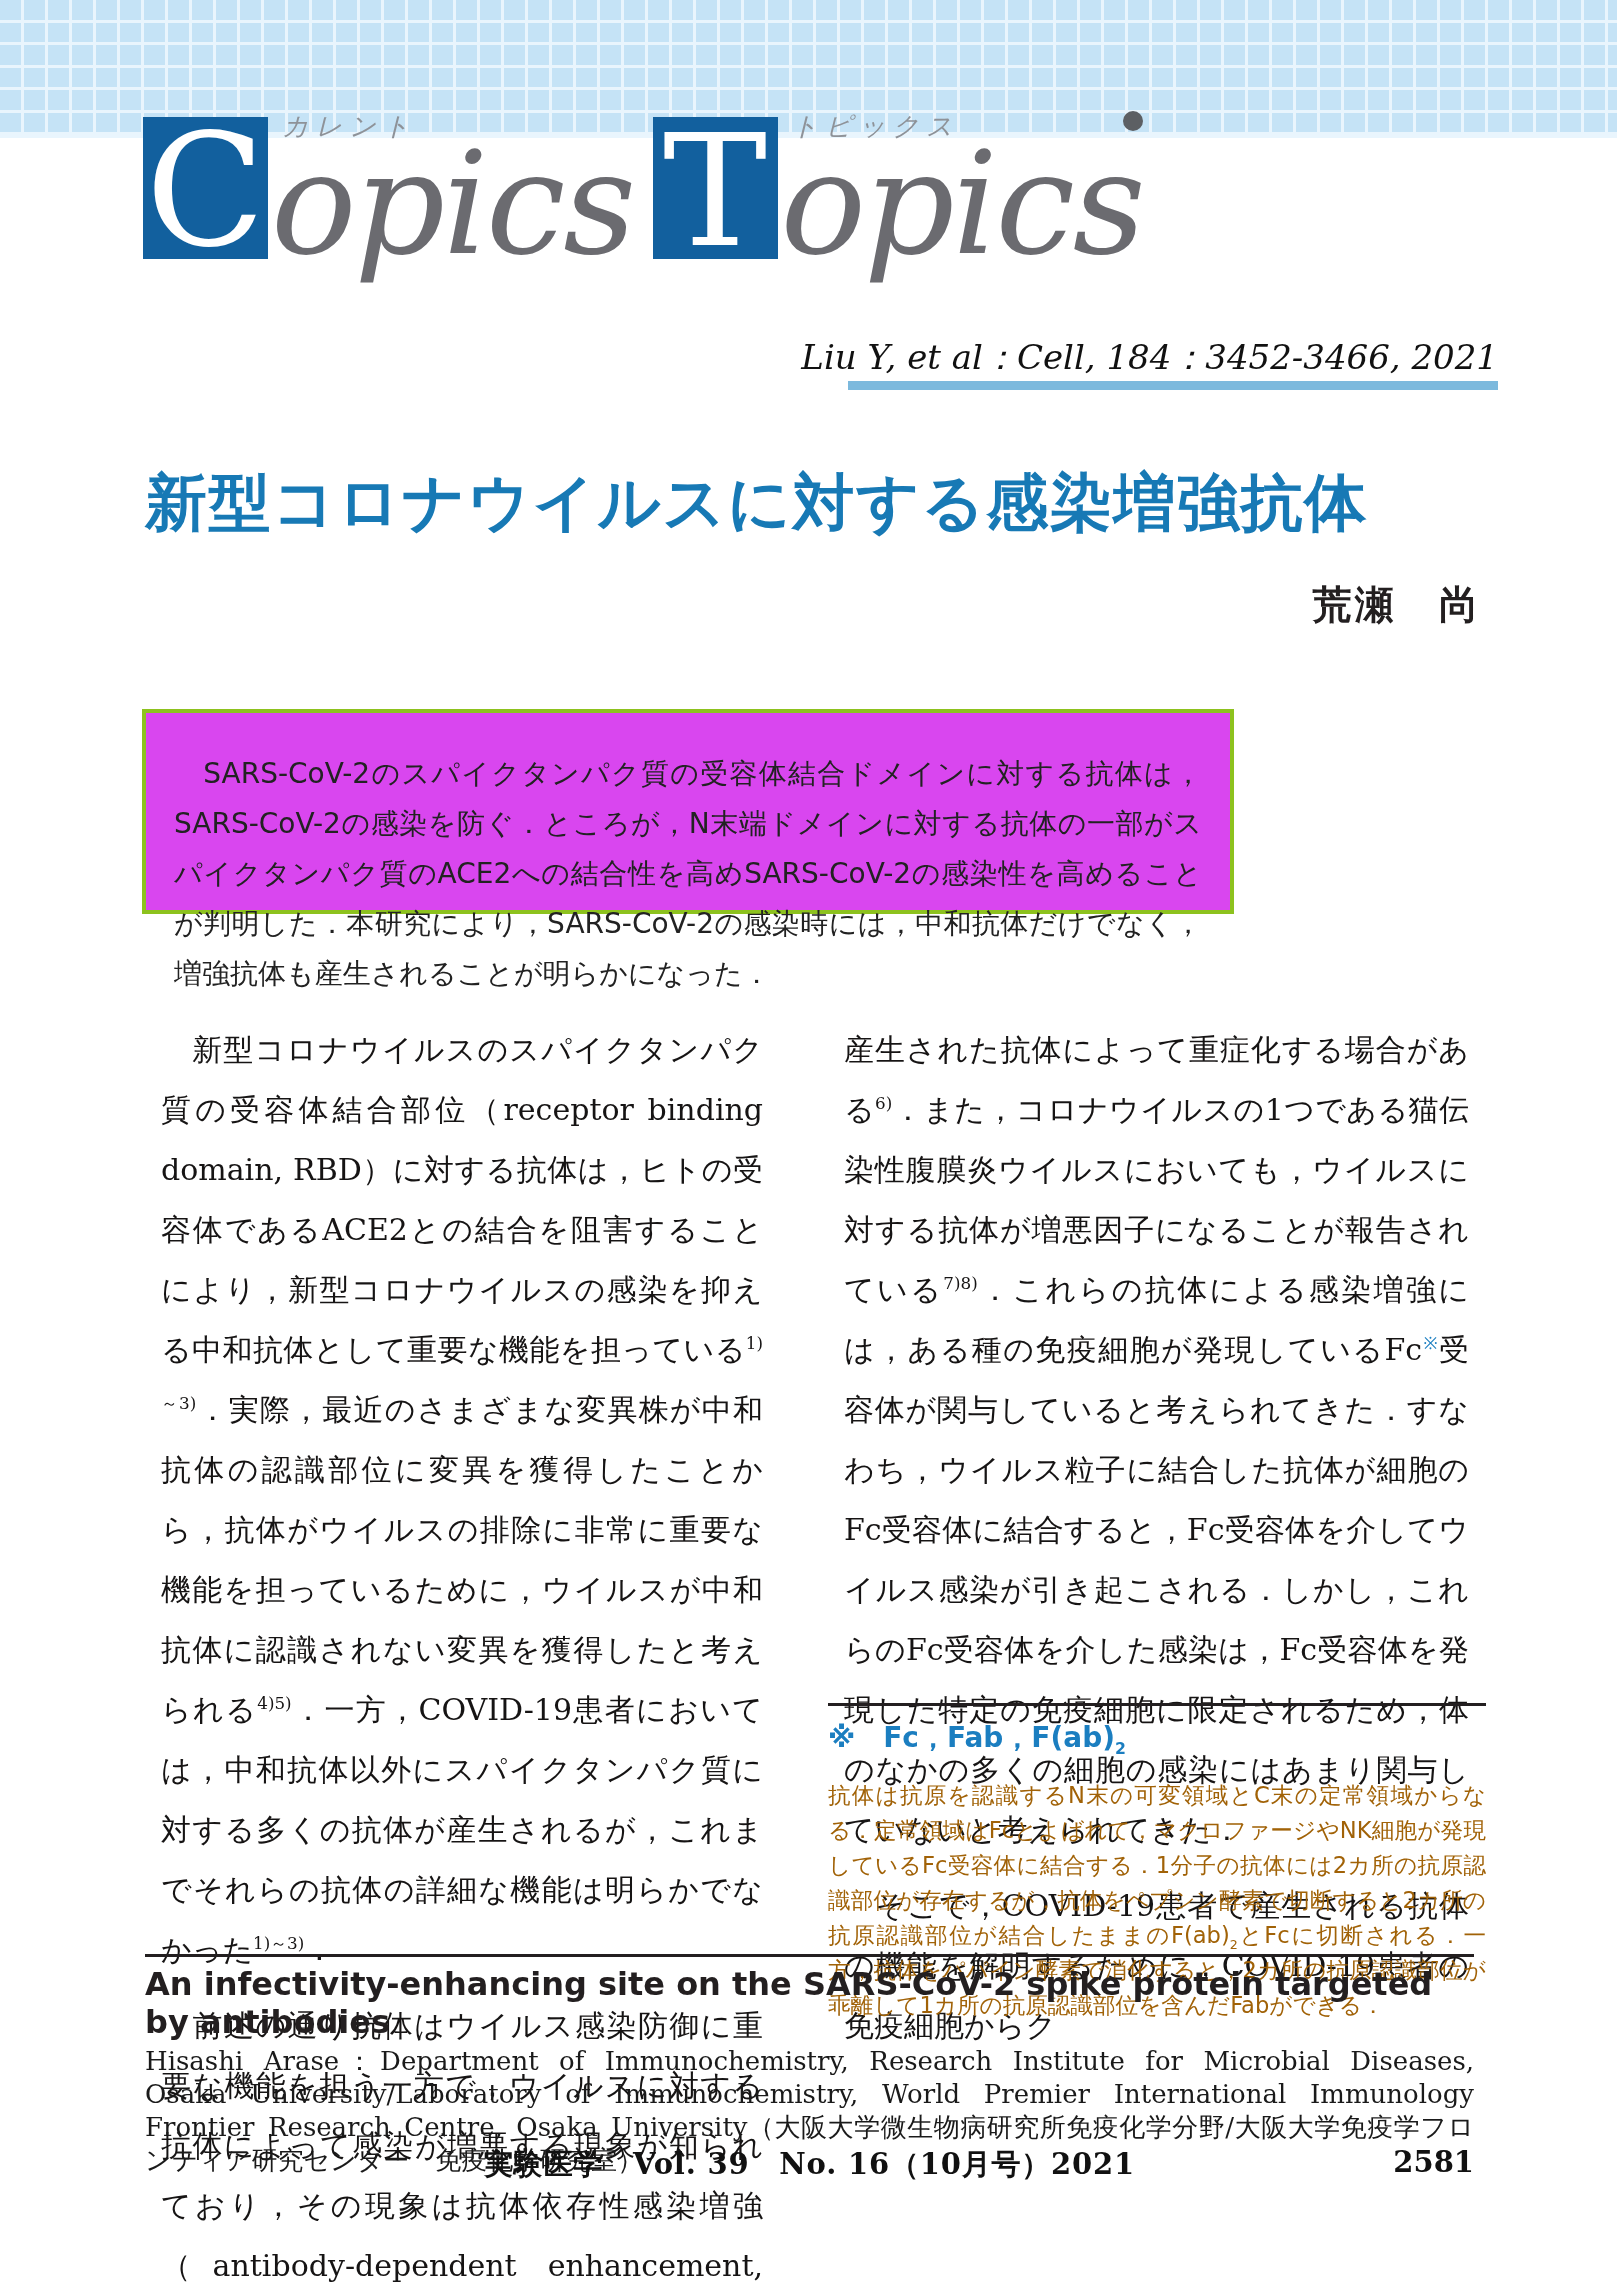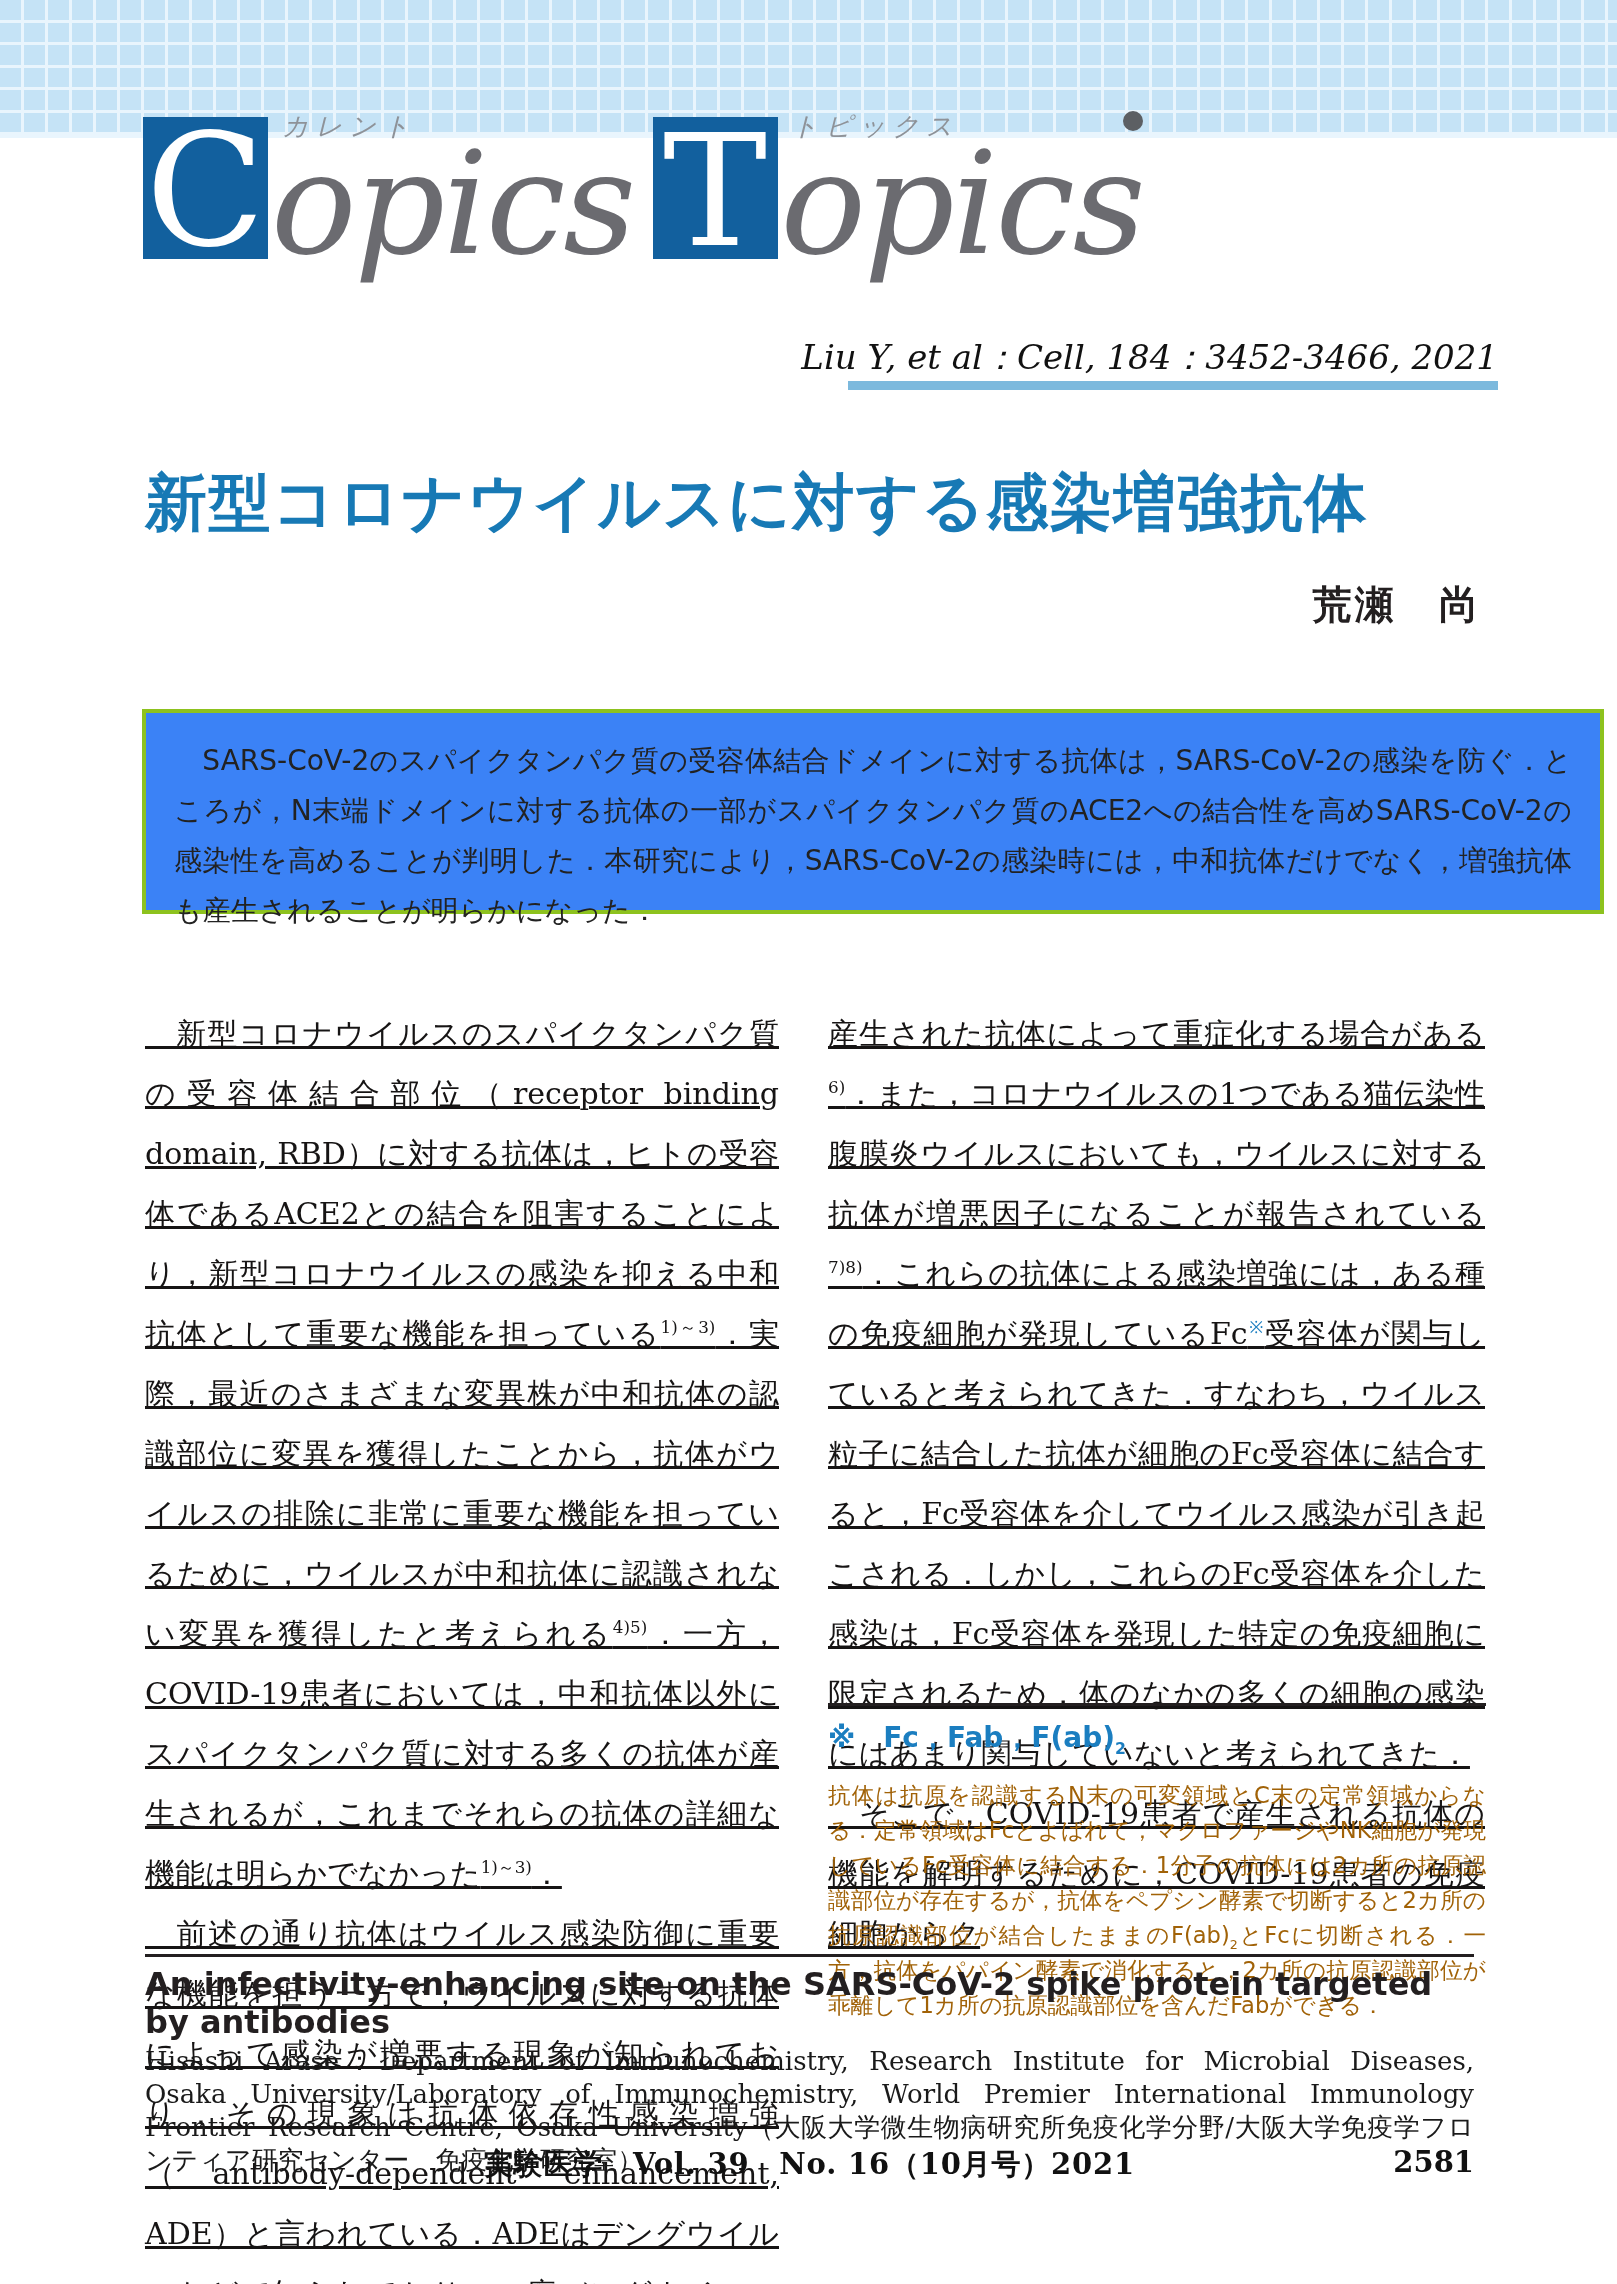--- a/index.html
+++ b/index.html
@@ -52,32 +52,32 @@
     font-family:"DejaVu Sans", sans-serif; font-weight:bold; font-size:62px;
     letter-spacing:1.6px; color:#1779b5; white-space:nowrap;
   }
   .author {
     position:absolute; right:137px; top:578px; font-family:"DejaVu Sans", sans-serif;
     font-weight:bold; font-size:39px; letter-spacing:3.1px; color:#231f20; white-space:nowrap;
   }
 
   
   .abstract-box {
-    position:absolute; left:142px; top:709px; width:1462px; height:205px;
-    box-sizing:border-box; border:4.7px solid #8dc21e; background:#3b82f6;
-    padding:23px 28px 0 28px;
+    position:absolute; left:142px; top:709px; width:1092px; height:205px;
+    box-sizing:border-box; border:4.7px solid #8dc21e; background:#d946ef;
+    padding:36px 28px 0 28px;
   }
   .abstract-box p {
     margin:0; font-family:"DejaVu Sans", sans-serif; font-size:28px; line-height:50px;
     text-align:justify; color:#222222;
   }
 
   
   .col { position:absolute; top:1004px; font-size:30px; line-height:60px; text-align:justify; color:#161414; }
-  .col p { margin:0;text-decoration:underline; }
+  .col p { margin:16px; }
   .col-left  { left:145px;  width:634px; }
   .col-right { left:828px; width:657px; }
 
   .sup { font-size:56%; vertical-align:super; line-height:0; }
   .sub { font-size:56%; vertical-align:sub;   line-height:0; }
   .blue { color:#1b7ec0; }
 
   
   .footnote { position:absolute; left:828px; top:1703px; width:658px; border-top:3.9px solid #231f20; padding-top:12.5px; }
   .fn-title {

